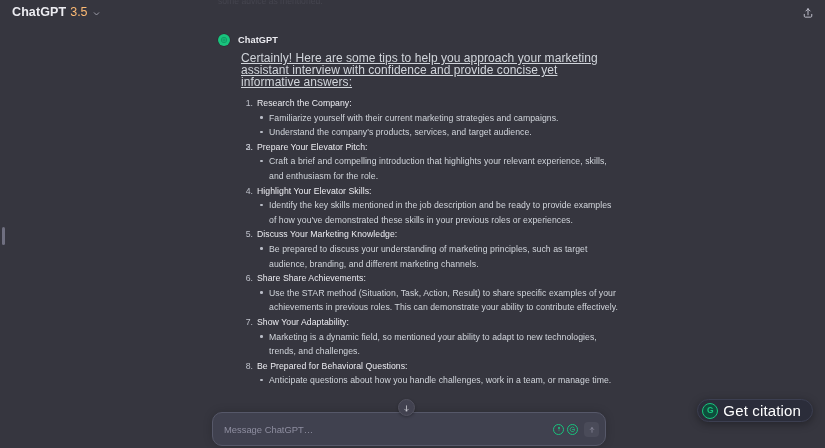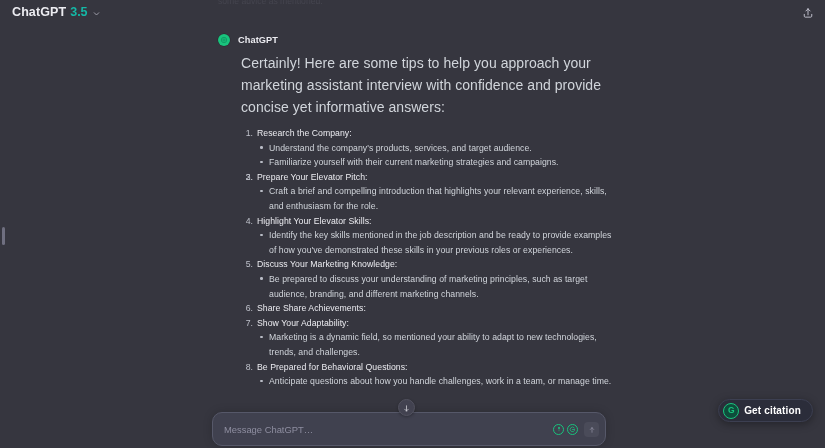--- a/index.html
+++ b/index.html
@@ -29,21 +29,21 @@
     display: flex; align-items: baseline; gap: 4px;
     padding: 2px 5px 2px 4px;
     border-radius: 6px;
     pointer-events: auto;
     cursor: pointer;
   }
   .model-name {
     font-size: 12.5px; font-weight: 700; color: #ececf1; letter-spacing: .1px;
   }
   .model-ver {
-    font-size: 12.5px; font-weight: 700; color: #14b8a6;
+    font-size: 12.5px; font-weight: 400; color: #fdba74;
   }
   .chev {
     width: 9px; height: 9px; align-self: center; position: relative; top: 1px;
   }
   .chev svg { display:block; }
 
   .share-btn {
     position: absolute; right: 6px; top: 3px;
     width: 22px; height: 22px;
     display: flex; align-items: center; justify-content: center;
@@ -93,22 +93,22 @@
     box-shadow: 0 0 0 .5px rgba(0,0,0,.25);
   }
   .avatar svg { display: block; }
   .msg-author {
     font-size: 9.2px; font-weight: 700; color: #ececf1; letter-spacing: .1px;
   }
 
   .msg-body { margin-top: 5px; padding-left: 23px; }
 
   .para {
-    font-size: 14px; line-height: 22px;
-    color: #d1d5db; letter-spacing: .05px;
+    font-size: 12px; line-height: 12px;
+    color: #d1d5db; letter-spacing: .05px; text-decoration: underline;
   }
 
   ol.steps {
     list-style: none;
     margin-top: 8px;
     counter-reset: step;
   }
   ol.steps > li {
     counter-increment: step;
     position: relative;
@@ -220,21 +220,21 @@
     background: #0e4d3c;
     border: 1.2px solid #19c37d;
     display: flex; align-items: center; justify-content: center;
     flex: 0 0 auto;
   }
   .citation-logo span {
     font-size: 8.5px; font-weight: 700; color: #19c37d; line-height: 1;
     position: relative; top: -.3px;
   }
   .citation-label {
-    font-size: 10px; font-weight: 700; color: #ffffff; letter-spacing: .15px;
+    font-size: 15px; font-weight: 400; color: #ffffff; letter-spacing: .15px;
     white-space: nowrap;
     text-align: right;
   }
 </style>
 </head>
 <body>
 
 <div id="app">
 
   <div class="faded-prev">some advice as mentioned.</div>
@@ -275,22 +275,22 @@
         <span class="msg-author">ChatGPT</span>
       </div>
 
       <div class="msg-body">
         <div class="para">Certainly! Here are some tips to help you approach your marketing assistant interview with confidence and provide concise yet informative answers:</div>
 
         <ol class="steps">
           <li>
             <div class="step-title">Research the Company:</div>
             <ul class="subs">
+              <li>Familiarize yourself with their current marketing strategies and campaigns.</li>
               <li>Understand the company's products, services, and target audience.</li>
-              <li>Familiarize yourself with their current marketing strategies and campaigns.</li>
             </ul>
           </li>
           <li>
           </li>
           <li>
             <div class="step-title">Prepare Your Elevator Pitch:</div>
             <ul class="subs">
               <li>Craft a brief and compelling introduction that highlights your relevant experience, skills, and enthusiasm for the role.</li>
             </ul>
           </li>
@@ -301,20 +301,23 @@
             </ul>
           </li>
           <li>
             <div class="step-title">Discuss Your Marketing Knowledge:</div>
             <ul class="subs">
               <li>Be prepared to discuss your understanding of marketing principles, such as target audience, branding, and different marketing channels.</li>
             </ul>
           </li>
           <li>
             <div class="step-title">Share Share Achievements:</div>
+            <ul class="subs">
+              <li>Use the STAR method (Situation, Task, Action, Result) to share specific examples of your achievements in previous roles. This can demonstrate your ability to contribute effectively.</li>
+            </ul>
           </li>
           <li>
             <div class="step-title">Show Your Adaptability:</div>
             <ul class="subs">
               <li>Marketing is a dynamic field, so mentioned your ability to adapt to new technologies, trends, and challenges.</li>
             </ul>
           </li>
           <li>
             <div class="step-title">Be Prepared for Behavioral Questions:</div>
             <ul class="subs">

